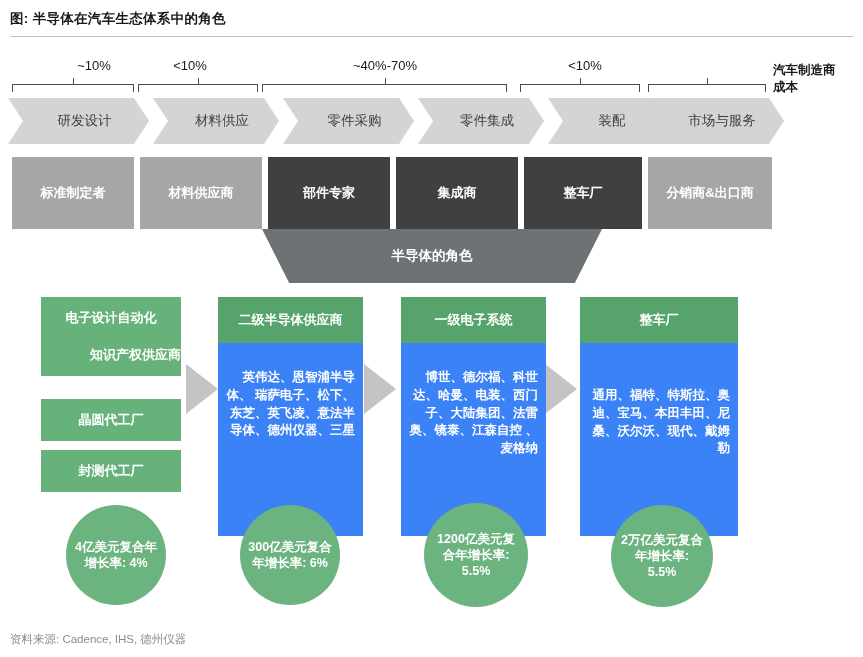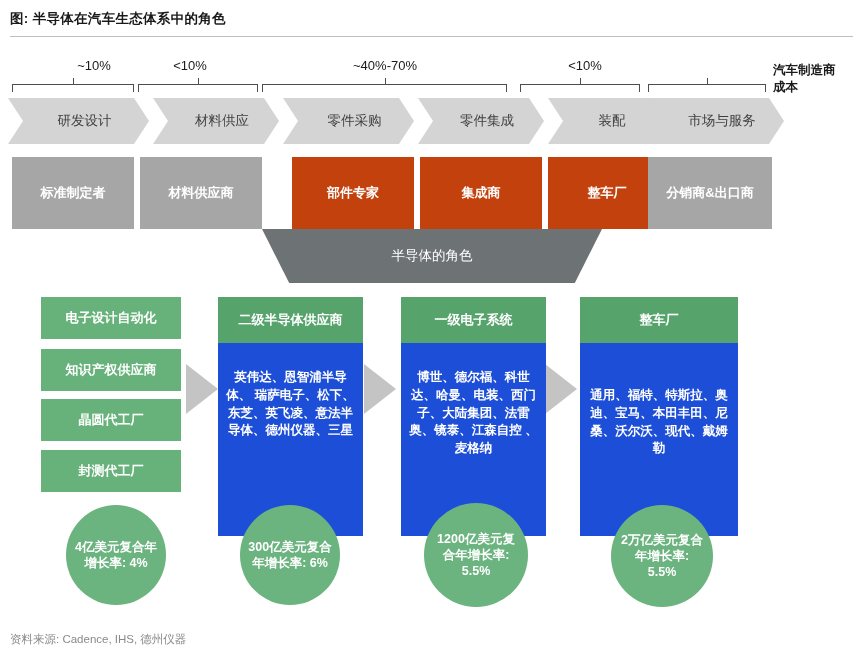--- a/index.html
+++ b/index.html
@@ -64,49 +64,49 @@
     line-height: 1.35; text-align: left;
   }
 
   
   .role-box {
     position: absolute; top: 157px; height: 72px;
     display: flex; align-items: center; justify-content: center;
     color: #ffffff; font-size: 13px; font-weight: bold; white-space: nowrap;
   }
   .role-gray { background: #a6a6a6; }
-  .role-green { background: #c2410c; margin-left: 24px; }
+  .role-green { background: #404040; }
 
   
   #semi-role {
     position: absolute; left: 262px; top: 229px; width: 340px; height: 54px;
     background: #6d7275;
     clip-path: polygon(0 0, 100% 0, 92% 100%, 8% 100%);
     display: flex; align-items: center; justify-content: center;
-    color: #ffffff; font-size: 13.5px; font-weight: normal;
+    color: #ffffff; font-size: 13.5px; font-weight: bold;
   }
 
   
   .small-box {
     position: absolute; left: 41px; width: 140px; height: 42px;
     background: #66b27a;
     display: flex; align-items: center; justify-content: center;
     color: #ffffff; font-size: 13px; font-weight: bold; white-space: nowrap;
   }
 
   .col { position: absolute; width: 145px; }
   .col-head {
     height: 46px; background: #56a36c;
     display: flex; align-items: center; justify-content: center;
     color: #ffffff; font-size: 13px; font-weight: bold; white-space: nowrap;
   }
   .col-body {
-    background: #1d4ed8;
+    background: #3b82f6;
     color: #ffffff; font-size: 12.5px; font-weight: bold;
-    text-align: center; line-height: 1.42;
+    text-align: right; line-height: 1.42;
     padding: 26px 8px 10px 8px;
     box-sizing: border-box;
   }
 
   
   .arrow {
     position: absolute; width: 32px; height: 50px;
     background: #c4c4c4;
     clip-path: polygon(0 0, 100% 50%, 0 100%);
   }
@@ -216,21 +216,21 @@
       <span>分销商&amp;出口商</span>
     </div>
 
   <div id="semi-role">
     <span>半导体的角色</span>
   </div>
 
   <div class="small-box" style="top:297px;">
       <span>电子设计自动化</span>
     </div>
-  <div class="small-box" style="top:349px;">
+  <div class="small-box" style="top:334px;justify-content:flex-end;">
       <span>知识产权供应商</span>
     </div>
   <div class="small-box" style="top:399px;">
       <span>晶圆代工厂</span>
     </div>
   <div class="small-box" style="top:450px;">
       <span>封测代工厂</span>
     </div>
 
   <div class="arrow" style="left:186px; top:364px;"></div>

